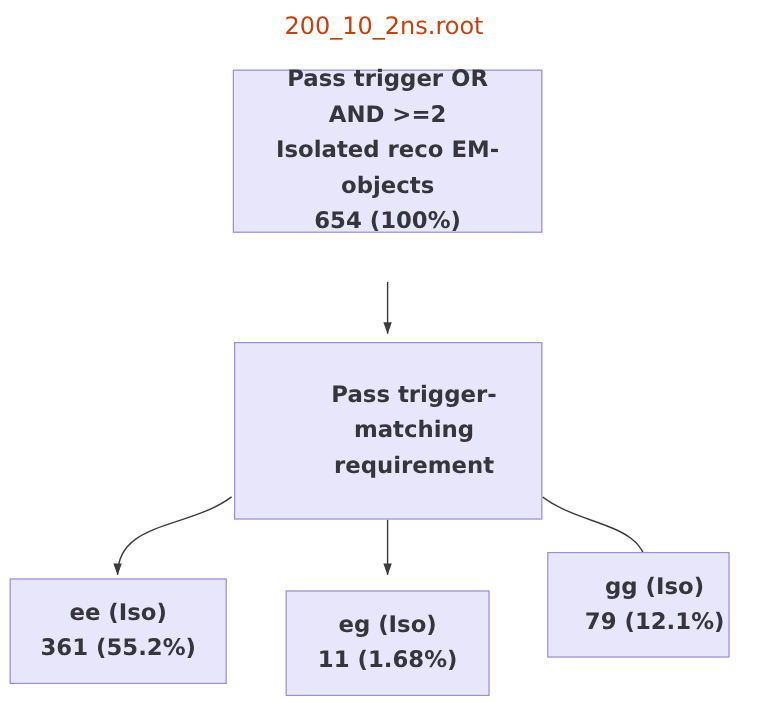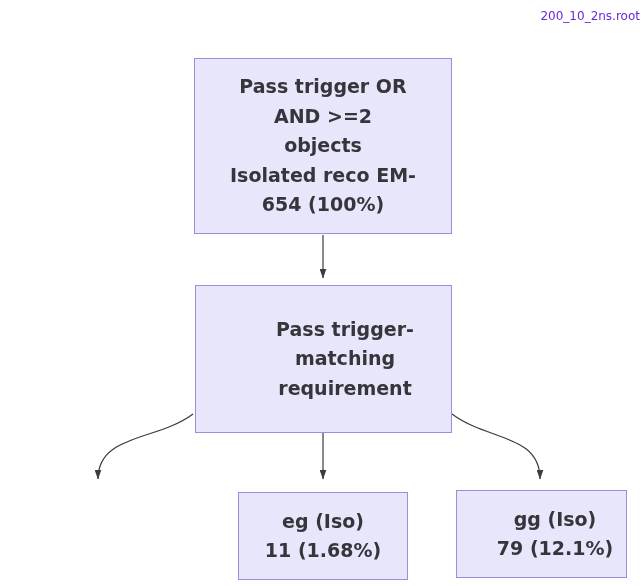--- a/index.html
+++ b/index.html
@@ -13,23 +13,23 @@
     width: 642px;
     height: 586px;
     background: #ffffff;
     overflow: hidden;
   }
   .diagram-title {
     position: absolute;
     left: 0;
     top: 9px;
     width: 640px;
-    text-align: right;
-    font-size: 12px;
-    color: #6d28d9;
+    text-align: center;
+    font-size: 20px;
+    color: #c2410c;
   }
   svg.edges {
     position: absolute;
     left: 0;
     top: 0;
     width: 642px;
     height: 586px;
   }
   .edge {
     fill: none;
@@ -43,25 +43,25 @@
     display: flex;
     flex-direction: column;
     justify-content: center;
     align-items: center;
     text-align: center;
     font-size: 19px;
     line-height: 29.5px;
   }
   .node .label-line { font-weight: bold; }
   .node .count { font-weight: bold; }
-  .node-root          { left: 194px; top:  58px; width: 258px; height: 176px; }
+  .node-root          { left: 194px; top:  58px; width: 258px; height: 136px; }
   .node-trigger-match { left: 195px; top: 285px; width: 257px; height: 148px; padding-left: 43px; }
   .node-ee            { left:   8px; top: 482px; width: 181px; height: 88px; }
   .node-eg            { left: 238px; top: 482px; width: 170px; height: 88px; margin-top: 10px; }
-  .node-gg            { left: 456px; top: 490px; width: 171px; height: 88px; padding-left: 27px; }
+  .node-gg            { left: 456px; top: 460px; width: 152px; height: 88px; padding-left: 27px; }
 </style>
 </head>
 <body>
 
 <div class="canvas">
 
   <div class="diagram-title">200_10_2ns.root</div>
 
   <svg class="edges" viewBox="0 0 642 586" xmlns="http://www.w3.org/2000/svg">
     <defs>
@@ -71,31 +71,35 @@
     </defs>
     <path class="edge" d="M323,235 L323,278" marker-end="url(#ah)"></path>
     <path class="edge" d="M193,414 C157,441 98,434 98,479" marker-end="url(#ah)"></path>
     <path class="edge" d="M323,433 L323,479" marker-end="url(#ah)"></path>
     <path class="edge" d="M452,414 C488,441 540,434 540,479" marker-end="url(#ah)"></path>
   </svg>
 
   <div class="node node-root">
     <div class="label-line">Pass trigger OR</div>
     <div class="label-line">AND &gt;=2</div>
+    <div class="label-line">Isolated reco EM-</div>
     <div class="label-line">objects</div>
-    <div class="label-line">Isolated reco EM-</div>
     <div class="count">654 (100%)</div>
   </div>
 
   <div class="node node-trigger-match">
     <div class="label-line">Pass trigger-</div>
     <div class="label-line">matching</div>
     <div class="label-line">requirement</div>
   </div>
 
+  <div class="node node-ee">
+    <div class="label-line">ee (Iso)</div>
+    <div class="count">361 (55.2%)</div>
+  </div>
 
   <div class="node node-eg">
     <div class="label-line">eg (Iso)</div>
     <div class="count">11 (1.68%)</div>
   </div>
 
   <div class="node node-gg">
     <div class="label-line">gg (Iso)</div>
     <div class="count">79 (12.1%)</div>
   </div>

